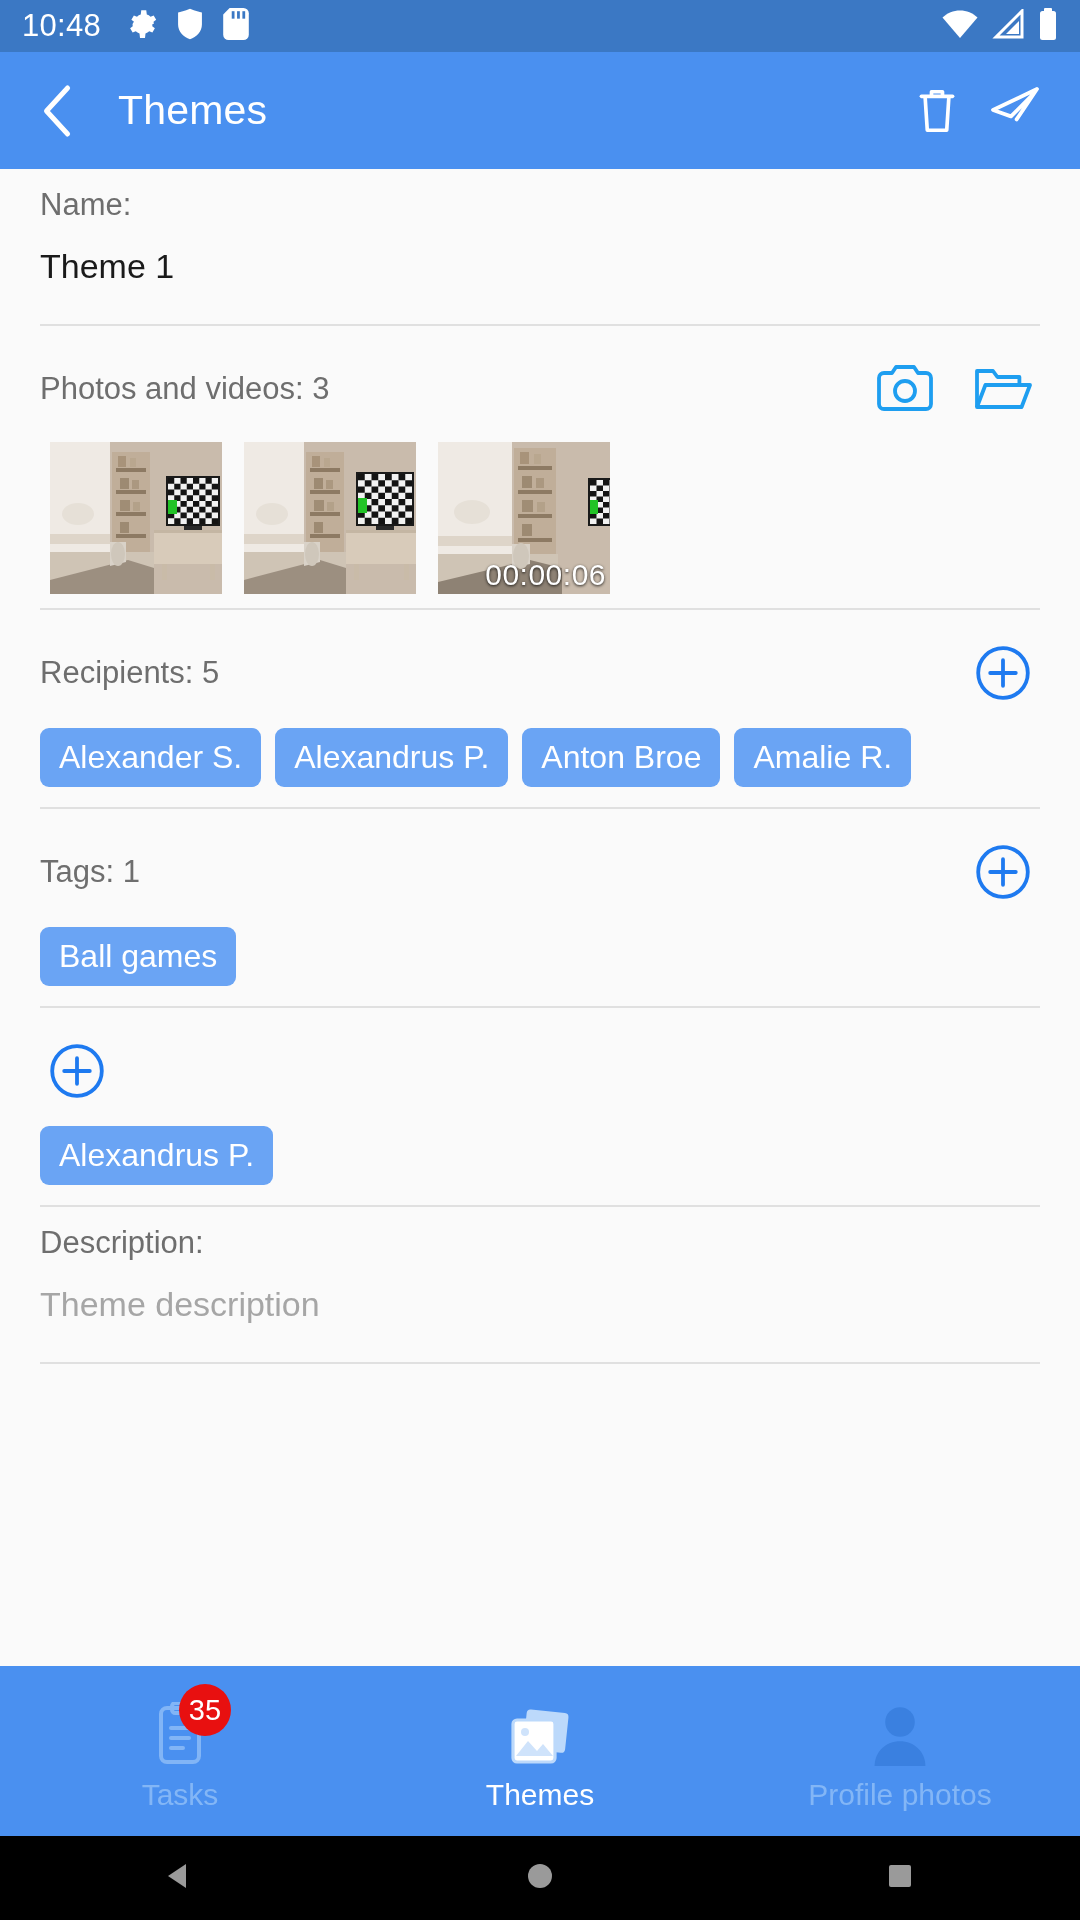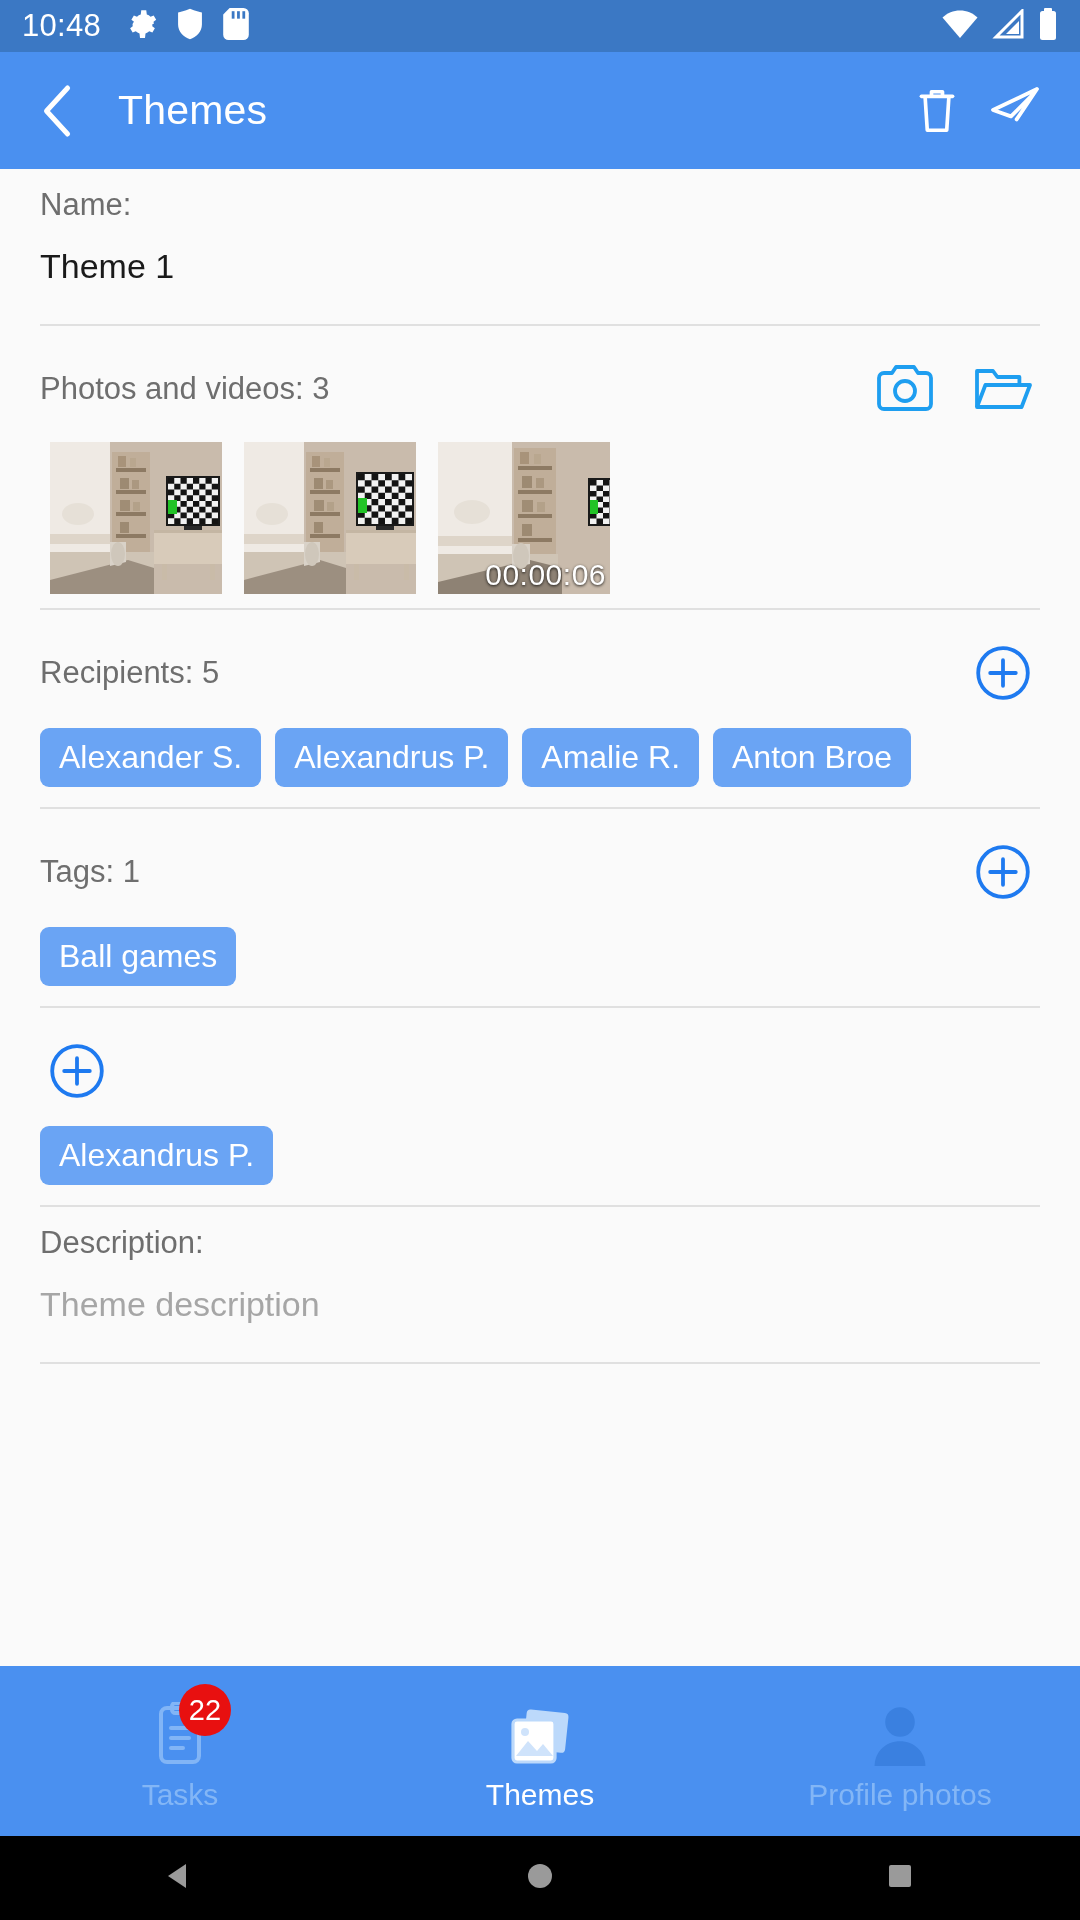--- a/index.html
+++ b/index.html
@@ -389,22 +389,22 @@
         <span class="icon-btn">
           <svg width="56" height="56" viewBox="0 0 28 28" fill="none">
             <circle cx="14" cy="14" r="12.4" stroke="#1e7af0" stroke-width="1.9"></circle>
             <path d="M14 7.6v12.8M7.6 14h12.8" stroke="#1e7af0" stroke-width="1.9" stroke-linecap="round"></path>
           </svg>
         </span>
       </div>
       <div class="chips">
         <span class="chip">Alexander S.</span>
         <span class="chip">Alexandrus P.</span>
+        <span class="chip">Anton Broe</span>
         <span class="chip">Amalie R.</span>
-        <span class="chip">Anton Broe</span>
       </div>
     </div>
     <div class="divider"></div>
 
     <div class="section">
       <div class="row-head">
         <span class="lbl">Tags: 1</span>
         <span class="icon-btn">
           <svg width="56" height="56" viewBox="0 0 28 28" fill="none">
             <circle cx="14" cy="14" r="12.4" stroke="#1e7af0" stroke-width="1.9"></circle>
@@ -442,21 +442,21 @@
   </div>
 
   <div class="bottom-nav">
     <div class="nav-item inactive">
       <div class="nav-icon-wrap">
         <svg width="50" height="64" viewBox="0 0 25 32" fill="none">
           <rect x="3" y="3" width="19" height="27" rx="3" stroke="#82b5f6" stroke-width="2"></rect>
           <rect x="8.5" y="0.5" width="8" height="5" rx="1.6" stroke="#82b5f6" stroke-width="2"></rect>
           <path d="M8 13h9M8 18h9M8 23h6" stroke="#82b5f6" stroke-width="2" stroke-linecap="round"></path>
         </svg>
-        <span class="badge">22</span>
+        <span class="badge">35</span>
       </div>
       <span class="nav-label">Tasks</span>
     </div>
 
     <div class="nav-item active">
       <div class="nav-icon-wrap">
         <svg width="62" height="58" viewBox="0 0 31 29" fill="none">
           <rect x="8" y="1.5" width="21" height="20" rx="2" fill="#bcd9fb" transform="rotate(6 18 11)"></rect>
           <rect x="2" y="6" width="21" height="21" rx="2" fill="#ffffff" stroke="#bcd9fb" stroke-width="1.6"></rect>
           <circle cx="8" cy="12" r="2" fill="#cfe3fb"></circle>

